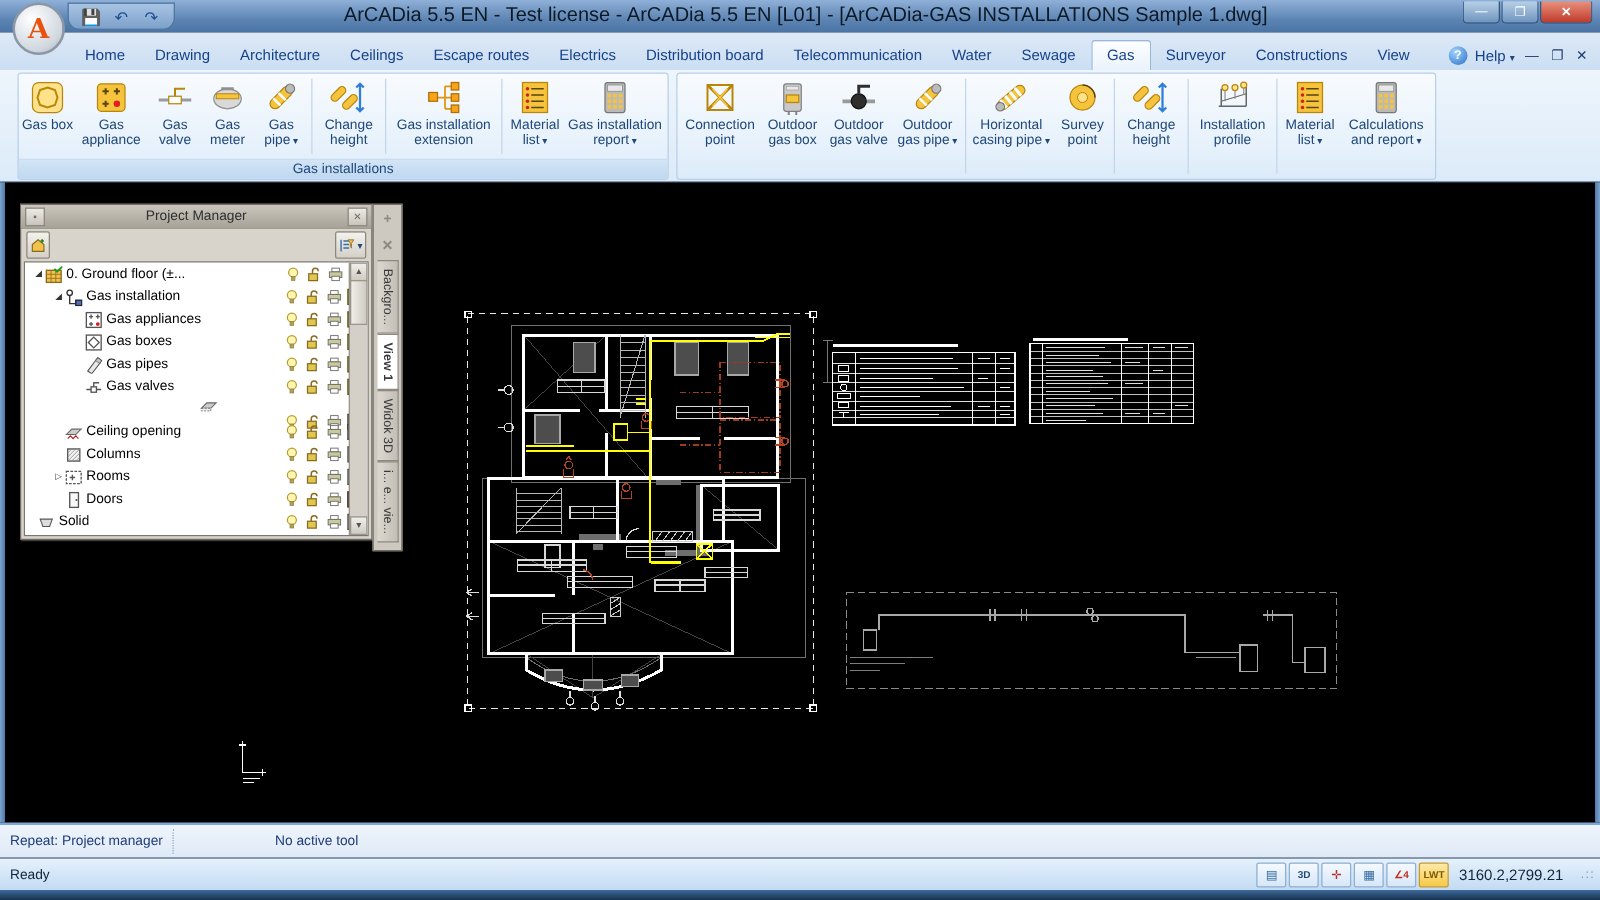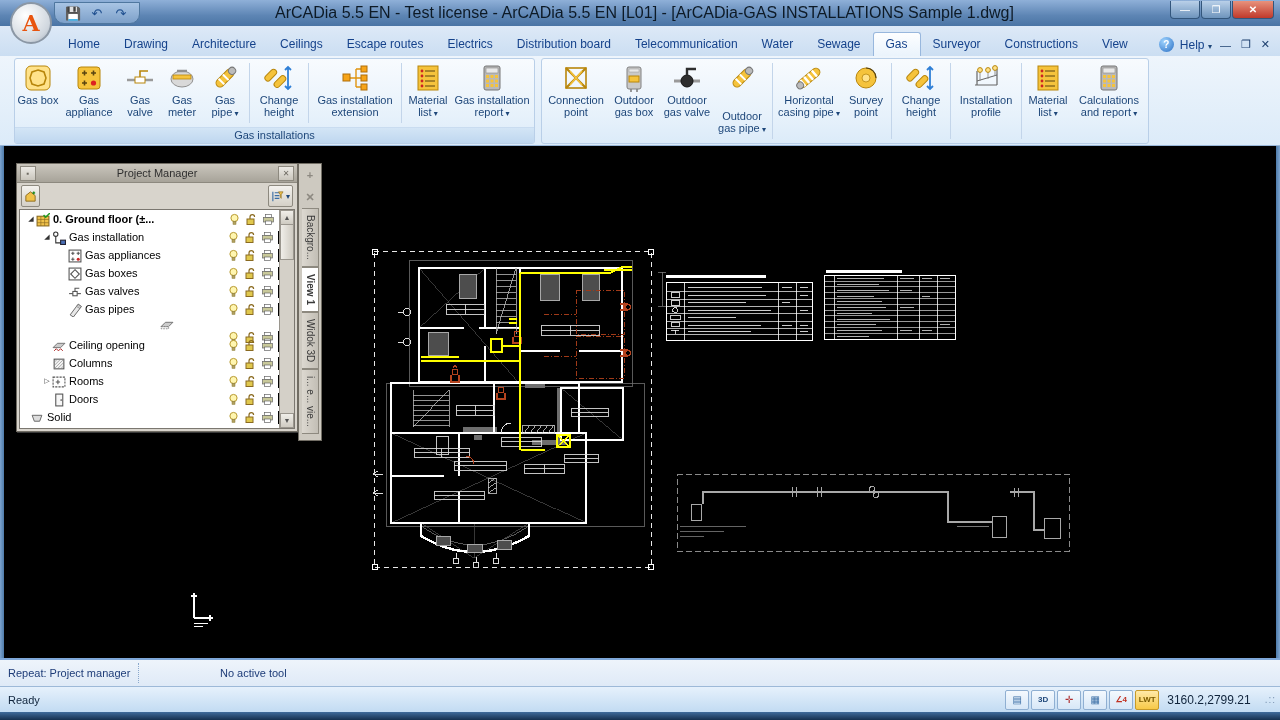--- a/index.html
+++ b/index.html
@@ -52,21 +52,21 @@
   .pm-title{height:18px;background:linear-gradient(#cac6bd,#a7a399);display:flex;align-items:center;padding:0 3px;border-bottom:1px solid #8d897f;}
   .pm-title .t{flex:1;text-align:center;font-size:11px;color:#2f2f2f;}
   .pm-tbtn{width:14px;height:13px;border:1px solid #8d897f;background:linear-gradient(#eceae5,#c9c5bc);
     font-size:8px;color:#6e6a62;display:flex;align-items:center;justify-content:center;}
   .pm-toolbar{height:26px;display:flex;align-items:center;justify-content:space-between;padding:0 4px;}
   .pm-btn{height:20px;border:1px solid #8d897f;border-radius:2px;background:linear-gradient(#f4f2ee,#d4d0c7);
     display:flex;align-items:center;padding:0 2px;gap:2px;}
   .pm-tree{flex:1;margin:0 2px 2px;background:#fff;border:1px solid #7b7770;overflow:hidden;position:relative;}
   .trow{height:18px;display:flex;align-items:center;font-size:11px;color:#000;white-space:nowrap;}
   .trow .lbl{overflow:hidden;text-overflow:ellipsis;max-width:118px;}
-  .trow .lbl.b{font-weight:bold;max-width:108px;}
+  .trow .lbl.b{font-weight:normal;max-width:108px;}
   .tarrow{width:10px;font-size:7px;color:#333;text-align:center;flex:none;}
   .ticon{width:14px;height:13px;flex:none;margin-right:3px;}
   .rctl{margin-left:auto;display:flex;align-items:center;gap:4px;padding-right:2px;flex:none;}
   .ctlico{width:13px;height:13px;}
   .swatch{width:14px;height:13px;border:1px solid #000;box-sizing:border-box;flex:none;}
   .vscroll{position:absolute;right:0;top:0;width:14px;height:100%;background:#d4d0c8;border-left:1px solid #9a968e;}
   .varr{height:13px;font-size:7px;color:#555;text-align:center;line-height:13px;background:linear-gradient(#f0eee9,#cfcbc2);border:1px solid #9a968e;}
   .varr.dn{position:absolute;bottom:0;width:12px;}
   .vthumb{position:absolute;top:14px;left:0;width:12px;height:34px;background:linear-gradient(90deg,#f0eee9,#cfcbc2);border:1px solid #9a968e;}
   
@@ -257,21 +257,21 @@
             <div class="rlabel"><span>Outdoor gas box</span></div>
           </div>
           <div class="rbtn" style="width: 54px;">
             <div class="ricon"><svg viewBox="0 0 30 30">
                 <path d="M2,18 h7 M21,18 h7" stroke="#9a9a9a" stroke-width="3"></path>
                 <circle cx="15" cy="18" r="6" fill="#2e2e2e" stroke="#111"></circle>
                 <path d="M15,12 V6 h9" stroke="#2e2e2e" stroke-width="2.4" fill="none"></path>
               </svg></div>
             <div class="rlabel"><span>Outdoor gas valve</span></div>
           </div>
-          <div class="rbtn" style="width: 56px; gap: 16px;">
+          <div class="rbtn" style="width: 56px;">
             <div class="ricon"><svg viewBox="0 0 30 30">
                 <g transform="rotate(-45 15 15)">
                   <rect x="4" y="11" width="22" height="8" rx="4" fill="#f5c33c" stroke="#b8860b"></rect>
                   <path d="M10,11 v8 M16,11 v8" stroke="#fff" stroke-width="2"></path>
                   <circle cx="25" cy="15" r="3.6" fill="#bbb" stroke="#777"></circle>
                 </g>
               </svg></div>
             <div class="rlabel"><span>Outdoor gas pipe</span><span class="arrow"> ▾</span></div>
           </div>
           <div class="rdiv"></div>
@@ -714,49 +714,49 @@
                     <rect x="3.5" y="1.5" width="6" height="3" fill="#fff" stroke="#666" stroke-width="0.7"></rect>
                     <rect x="1.5" y="4.5" width="10" height="4.5" fill="#c9c99a" stroke="#666" stroke-width="0.7"></rect>
                     <rect x="3.5" y="8" width="6" height="3.5" fill="#fff" stroke="#666" stroke-width="0.7"></rect>
                   </svg></span>
                 <span class="swatch" style="background: rgb(255, 255, 0);"></span>
               </span>
             </div>
             <div class="trow" style="padding-left: 38px;">
               <span class="tarrow"></span>
               <span class="ticon"><svg viewBox="0 0 13 13">
+                  <path d="M2,11 L8,3 l3,2.2 L5,13 z" fill="#e8e8e8" stroke="#555" stroke-width="0.8"></path>
+                  <path d="M8,3 l1.5,-2 3,2.2 -1.5,2" fill="#c8c8c8" stroke="#555" stroke-width="0.8"></path>
+                </svg></span>
+              <span class="lbl">Gas pipes</span>
+              <span class="rctl">
+                <span class="ctlico"><svg viewBox="0 0 13 13">
+                    <circle cx="6.5" cy="5" r="3.6" fill="#fff6b0" stroke="#b89a30"></circle>
+                    <rect x="5" y="8.2" width="3" height="3.2" fill="#b0a060" stroke="#8a7a30" stroke-width="0.5"></rect>
+                  </svg></span>
+                <span class="ctlico"><svg viewBox="0 0 13 13">
+                    <path d="M5,6 V4 a2.3,2.3 0 0 1 4.6,0" fill="none" stroke="#8a6a20" stroke-width="1.2"></path>
+                    <rect x="2" y="6" width="7" height="5.5" fill="#e0c84e" stroke="#8a6a20"></rect>
+                  </svg></span>
+                <span class="ctlico"><svg viewBox="0 0 13 13">
+                    <rect x="3.5" y="1.5" width="6" height="3" fill="#fff" stroke="#666" stroke-width="0.7"></rect>
+                    <rect x="1.5" y="4.5" width="10" height="4.5" fill="#c9c99a" stroke="#666" stroke-width="0.7"></rect>
+                    <rect x="3.5" y="8" width="6" height="3.5" fill="#fff" stroke="#666" stroke-width="0.7"></rect>
+                  </svg></span>
+                <span class="swatch" style="background: rgb(255, 255, 0);"></span>
+              </span>
+            </div>
+            <div class="trow" style="padding-left: 38px;">
+              <span class="tarrow"></span>
+              <span class="ticon"><svg viewBox="0 0 13 13">
                   <path d="M1,8 h11" stroke="#555"></path>
                   <rect x="4.5" y="6" width="4" height="4" fill="#fff" stroke="#555"></rect>
                   <path d="M6.5,6 V3 h4" stroke="#555" fill="none"></path>
                 </svg></span>
               <span class="lbl">Gas valves</span>
-              <span class="rctl">
-                <span class="ctlico"><svg viewBox="0 0 13 13">
-                    <circle cx="6.5" cy="5" r="3.6" fill="#fff6b0" stroke="#b89a30"></circle>
-                    <rect x="5" y="8.2" width="3" height="3.2" fill="#b0a060" stroke="#8a7a30" stroke-width="0.5"></rect>
-                  </svg></span>
-                <span class="ctlico"><svg viewBox="0 0 13 13">
-                    <path d="M5,6 V4 a2.3,2.3 0 0 1 4.6,0" fill="none" stroke="#8a6a20" stroke-width="1.2"></path>
-                    <rect x="2" y="6" width="7" height="5.5" fill="#e0c84e" stroke="#8a6a20"></rect>
-                  </svg></span>
-                <span class="ctlico"><svg viewBox="0 0 13 13">
-                    <rect x="3.5" y="1.5" width="6" height="3" fill="#fff" stroke="#666" stroke-width="0.7"></rect>
-                    <rect x="1.5" y="4.5" width="10" height="4.5" fill="#c9c99a" stroke="#666" stroke-width="0.7"></rect>
-                    <rect x="3.5" y="8" width="6" height="3.5" fill="#fff" stroke="#666" stroke-width="0.7"></rect>
-                  </svg></span>
-                <span class="swatch" style="background: rgb(255, 255, 0);"></span>
-              </span>
-            </div>
-            <div class="trow" style="padding-left: 38px;">
-              <span class="tarrow"></span>
-              <span class="ticon"><svg viewBox="0 0 13 13">
-                  <path d="M2,11 L8,3 l3,2.2 L5,13 z" fill="#e8e8e8" stroke="#555" stroke-width="0.8"></path>
-                  <path d="M8,3 l1.5,-2 3,2.2 -1.5,2" fill="#c8c8c8" stroke="#555" stroke-width="0.8"></path>
-                </svg></span>
-              <span class="lbl">Gas pipes</span>
               <span class="rctl">
                 <span class="ctlico"><svg viewBox="0 0 13 13">
                     <circle cx="6.5" cy="5" r="3.6" fill="#fff6b0" stroke="#b89a30"></circle>
                     <rect x="5" y="8.2" width="3" height="3.2" fill="#b0a060" stroke="#8a7a30" stroke-width="0.5"></rect>
                   </svg></span>
                 <span class="ctlico"><svg viewBox="0 0 13 13">
                     <path d="M5,6 V4 a2.3,2.3 0 0 1 4.6,0" fill="none" stroke="#8a6a20" stroke-width="1.2"></path>
                     <rect x="2" y="6" width="7" height="5.5" fill="#e0c84e" stroke="#8a6a20"></rect>
                   </svg></span>
                 <span class="ctlico"><svg viewBox="0 0 13 13">

